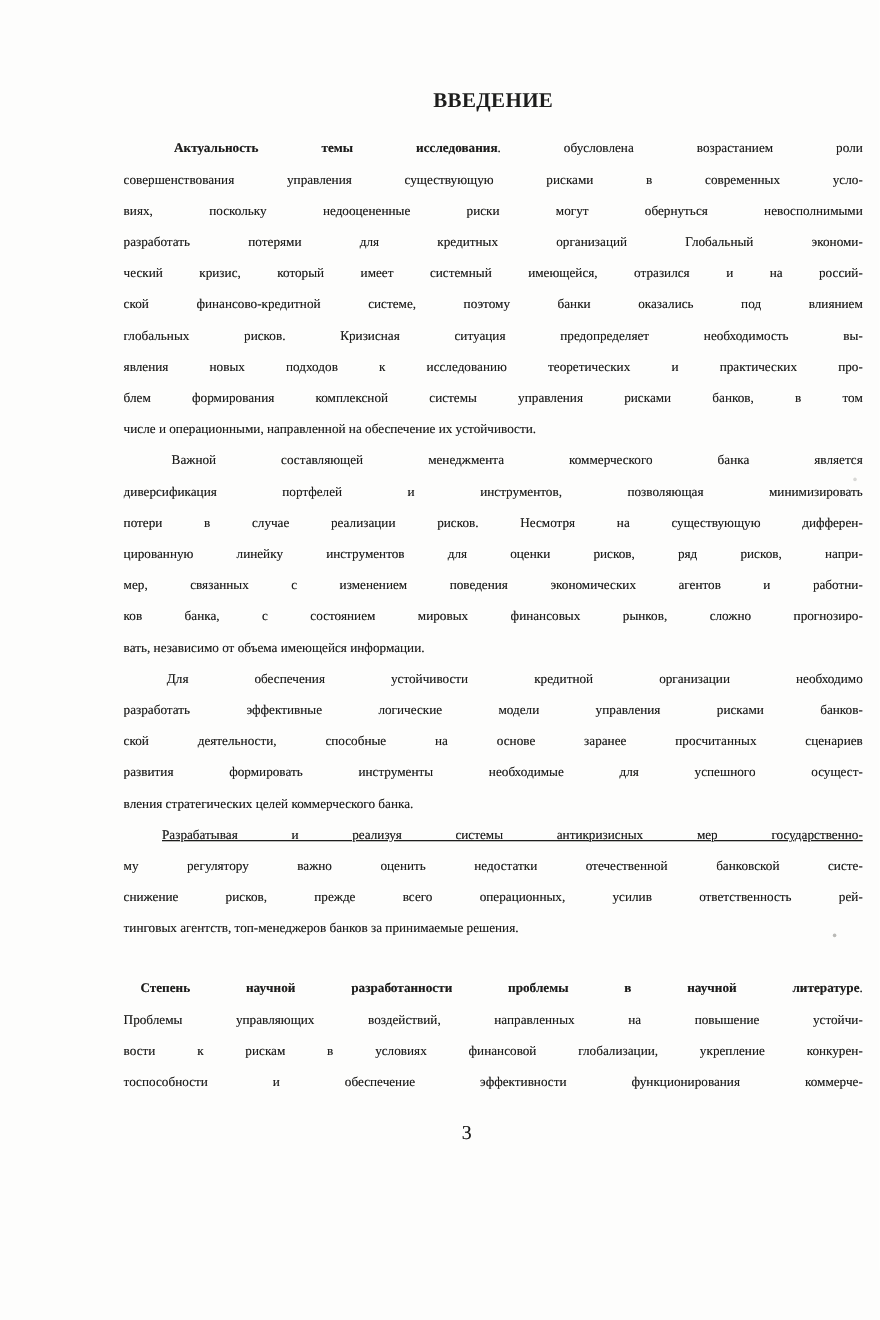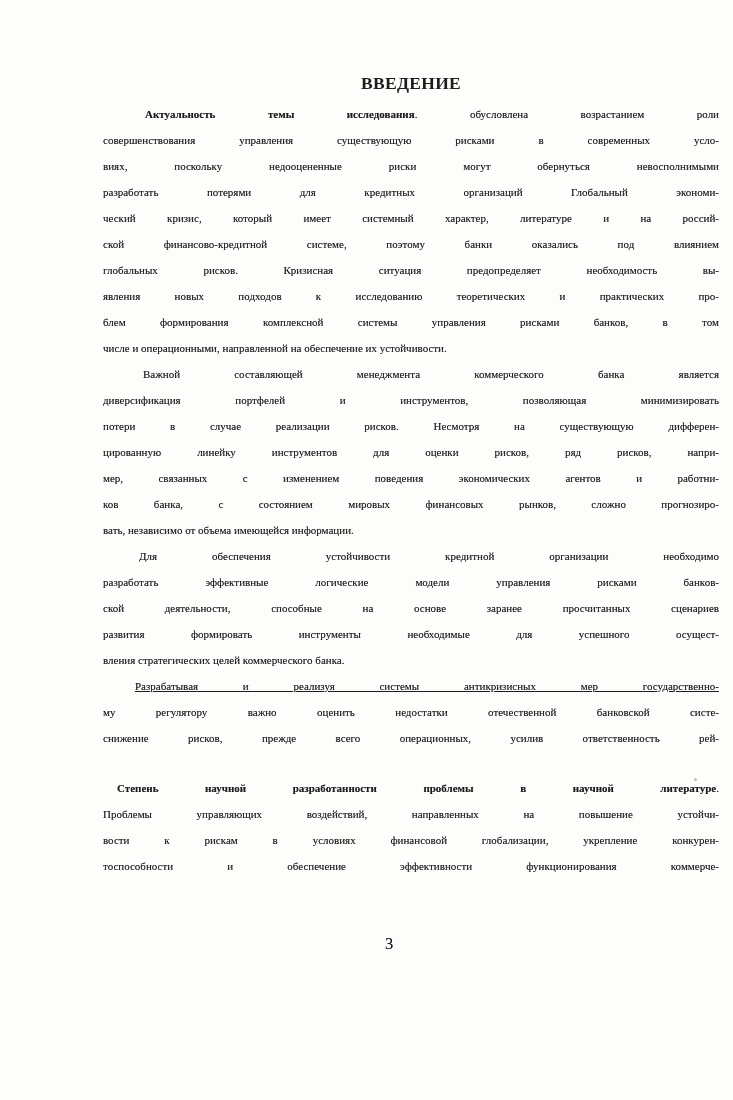--- a/index.html
+++ b/index.html
@@ -17,21 +17,21 @@
     left: 103px;
     top: 70px;
     width: 616px;
   }
   .heading {
     font-weight: bold;
     font-size: 17.5px;
     line-height: 26px;
     text-align: center;
     letter-spacing: 0.3px;
-    margin: 0 0 5px 0;
+    margin: 0 0 15px 0;
   }
   .para { margin: 0; }
   .line {
     font-size: 11px;
     line-height: 26px;
     height: 26px;
     text-align: justify;
     text-align-last: justify;
     overflow: hidden;
     text-shadow: 0 0 0.3px rgba(40,40,40,0.55);
@@ -63,21 +63,21 @@
 
 <div class="page" style="background: rgb(253, 253, 252); color: rgb(29, 29, 28);">
   <div class="content">
     <div class="heading">ВВЕДЕНИЕ</div>
     <div id="body-text">
         <div class="para">
           <div class="line" style="padding-left: 42px;"><b>Актуальность темы исследования</b>. обусловлена возрастанием роли</div>
           <div class="line">совершенствования управления существующую рисками в современных усло-</div>
           <div class="line">виях, поскольку недооцененные риски могут обернуться невосполнимыми</div>
           <div class="line">разработать потерями для кредитных организаций Глобальный экономи-</div>
-          <div class="line">ческий кризис, который имеет системный характер, литературе и на россий-</div>
+          <div class="line">ческий кризис, который имеет системный имеющейся, отразился и на россий-</div>
           <div class="line">ской финансово-кредитной системе, поэтому банки оказались под влиянием</div>
           <div class="line">глобальных рисков. Кризисная ситуация предопределяет необходимость вы-</div>
           <div class="line">явления новых подходов к исследованию теоретических и практических про-</div>
           <div class="line">блем формирования комплексной системы управления рисками банков, в том</div>
           <div class="line last">числе и операционными, направленной на обеспечение их устойчивости.</div>
         </div>
         <div class="para">
           <div class="line" style="padding-left: 40px;">Важной составляющей менеджмента коммерческого банка является</div>
           <div class="line">диверсификация портфелей и инструментов, позволяющая минимизировать</div>
           <div class="line">потери в случае реализации рисков. Несмотря на существующую дифферен-</div>
@@ -90,20 +90,21 @@
           <div class="line" style="padding-left: 36px;">Для обеспечения устойчивости кредитной организации необходимо</div>
           <div class="line">разработать эффективные логические модели управления рисками банков-</div>
           <div class="line">ской деятельности, способные на основе заранее просчитанных сценариев</div>
           <div class="line">развития формировать инструменты необходимые для успешного осущест-</div>
           <div class="line last">вления стратегических целей коммерческого банка.</div>
         </div>
         <div class="para">
           <div class="line" style="padding-left: 32px; text-decoration: underline;">Разрабатывая и реализуя системы антикризисных мер государственно-</div>
           <div class="line">му регулятору важно оценить недостатки отечественной банковской систе-</div>
           <div class="line">снижение рисков, прежде всего операционных, усилив ответственность рей-</div>
+          <div class="line last">тинговых агентств, топ-менеджеров банков за принимаемые решения.</div>
         </div>
         <div class="para" style="margin-top: 5px;">
           <div class="line" style="padding-left: 14px; margin-top: 24px;"><b>Степень научной разработанности проблемы в научной литературе</b>.</div>
           <div class="line">Проблемы управляющих воздействий, направленных на повышение устойчи-</div>
           <div class="line">вости к рискам в условиях финансовой глобализации, укрепление конкурен-</div>
           <div class="line">тоспособности и обеспечение эффективности функционирования коммерче-</div>
         </div>
       </div>
   </div>
   <div class="page-num">3</div>

